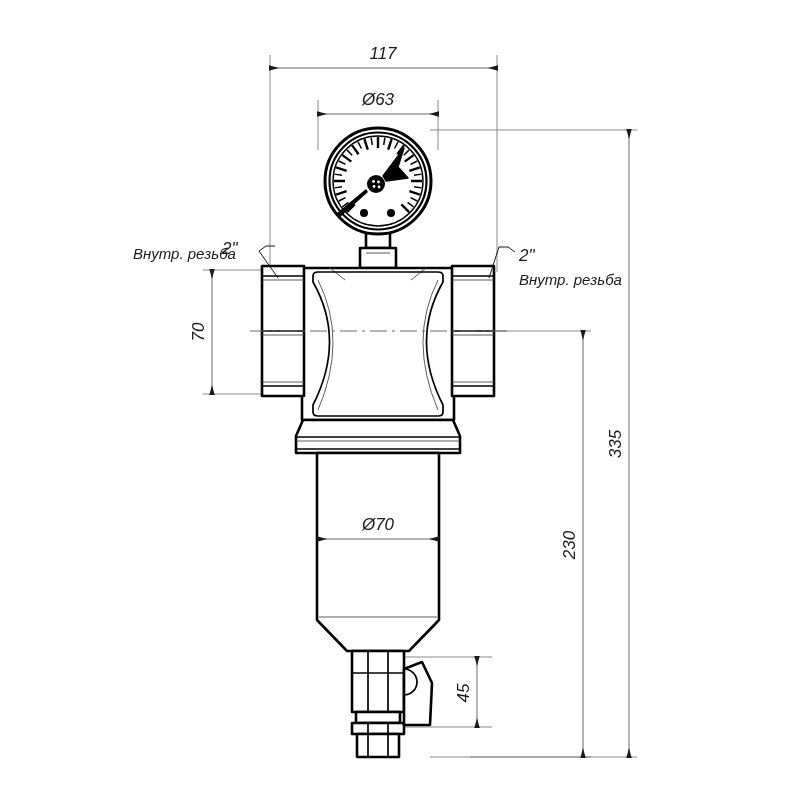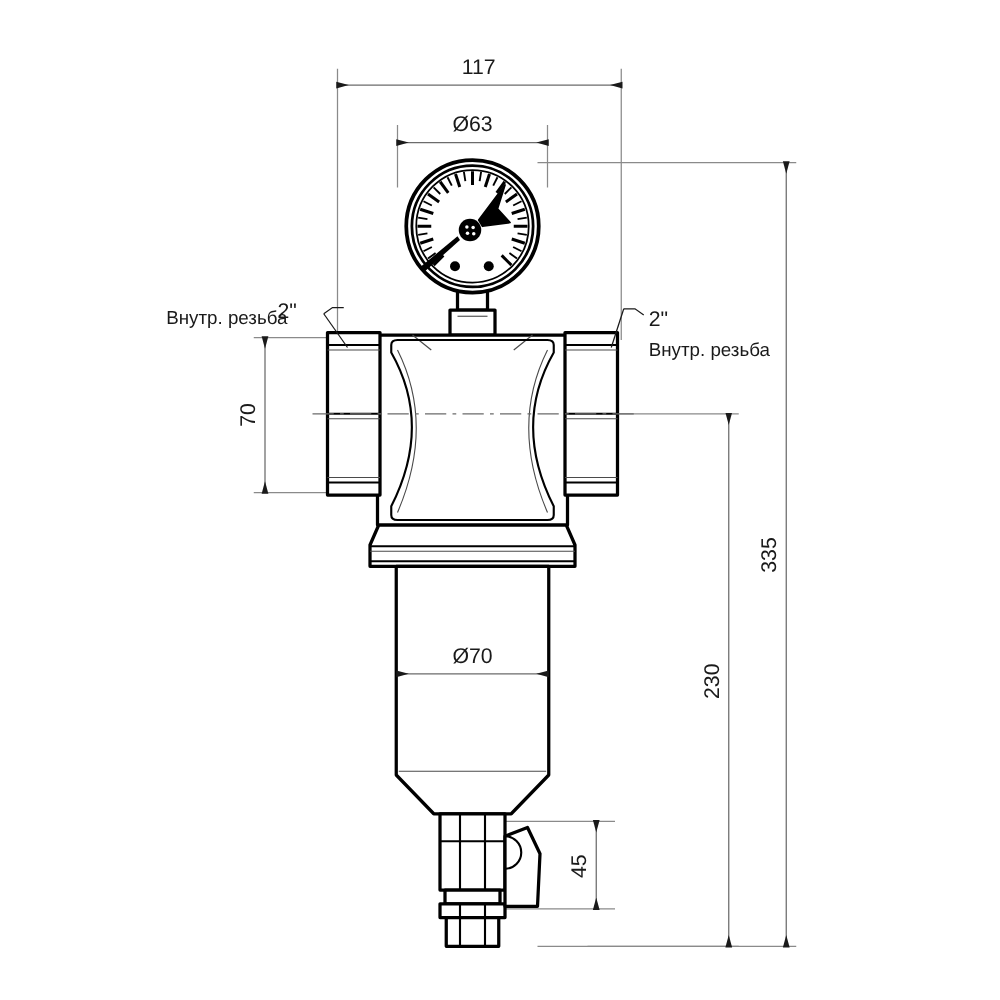--- a/index.html
+++ b/index.html
@@ -7,20 +7,21 @@
     padding: 0;
     background: #ffffff;
   }
   #drawing-root {
     position: relative;
     width: 800px;
     height: 800px;
     background: #ffffff;
     font-family: "Liberation Sans", sans-serif;
     overflow: hidden;
+    font-style: italic;
   }
   svg#drawing-canvas {
     position: absolute;
     left: 0;
     top: 0;
     width: 800px;
     height: 800px;
   }
   .dim-text {
     font-family: "Liberation Sans", sans-serif;

